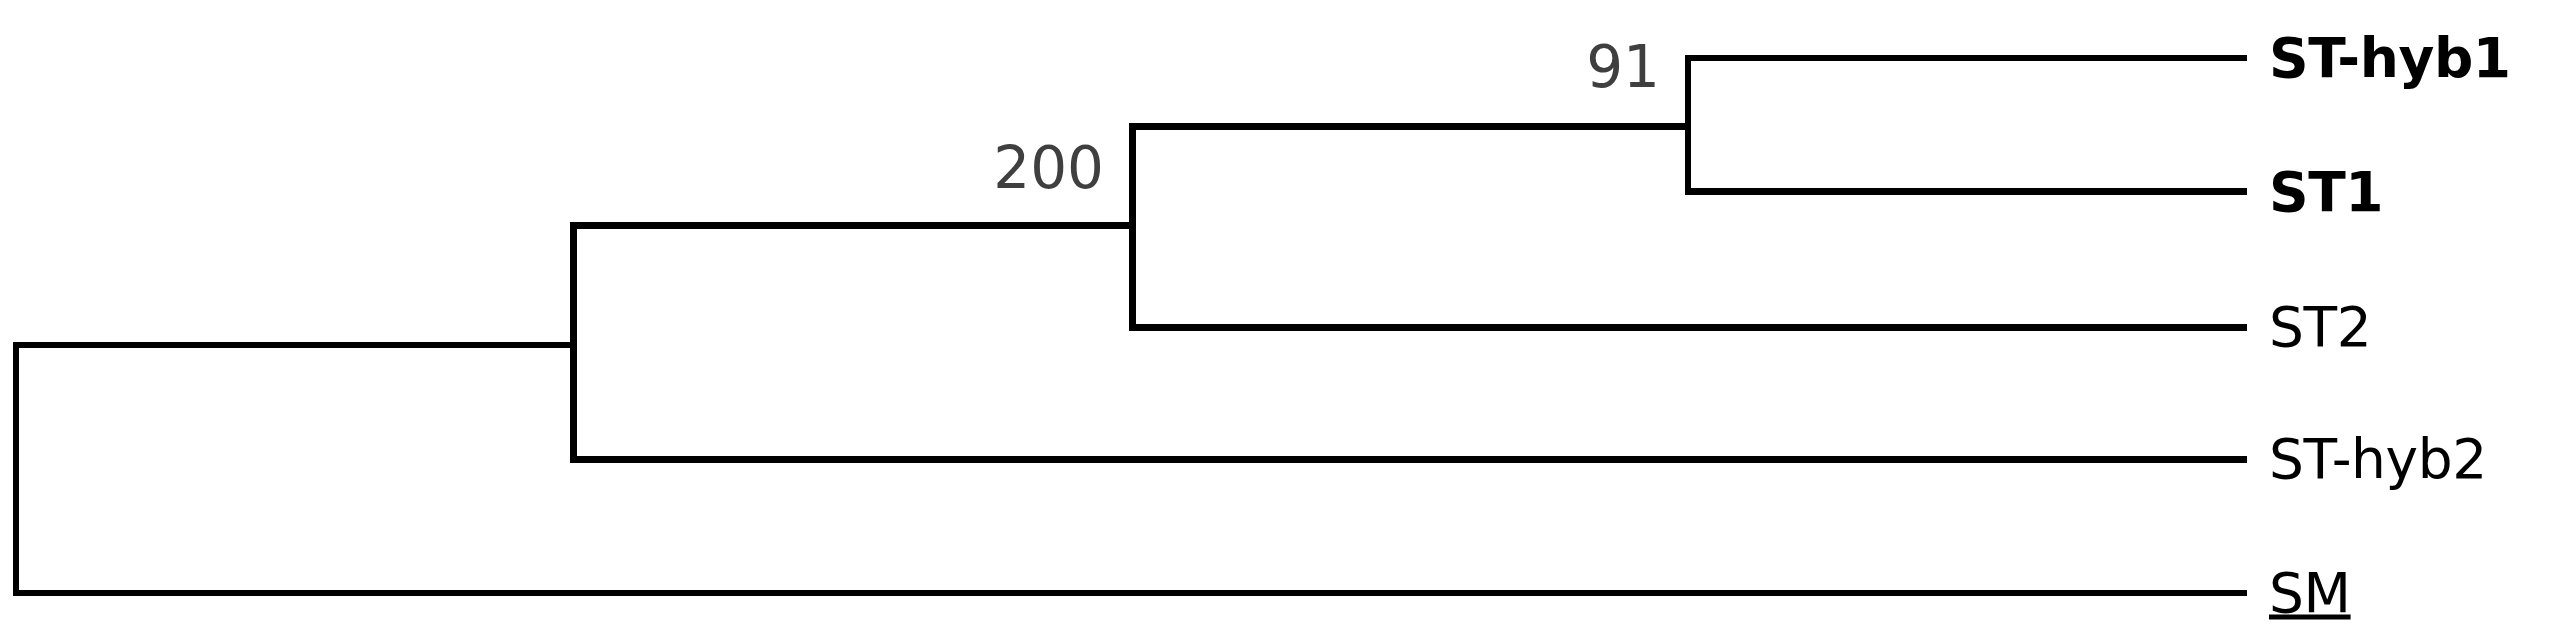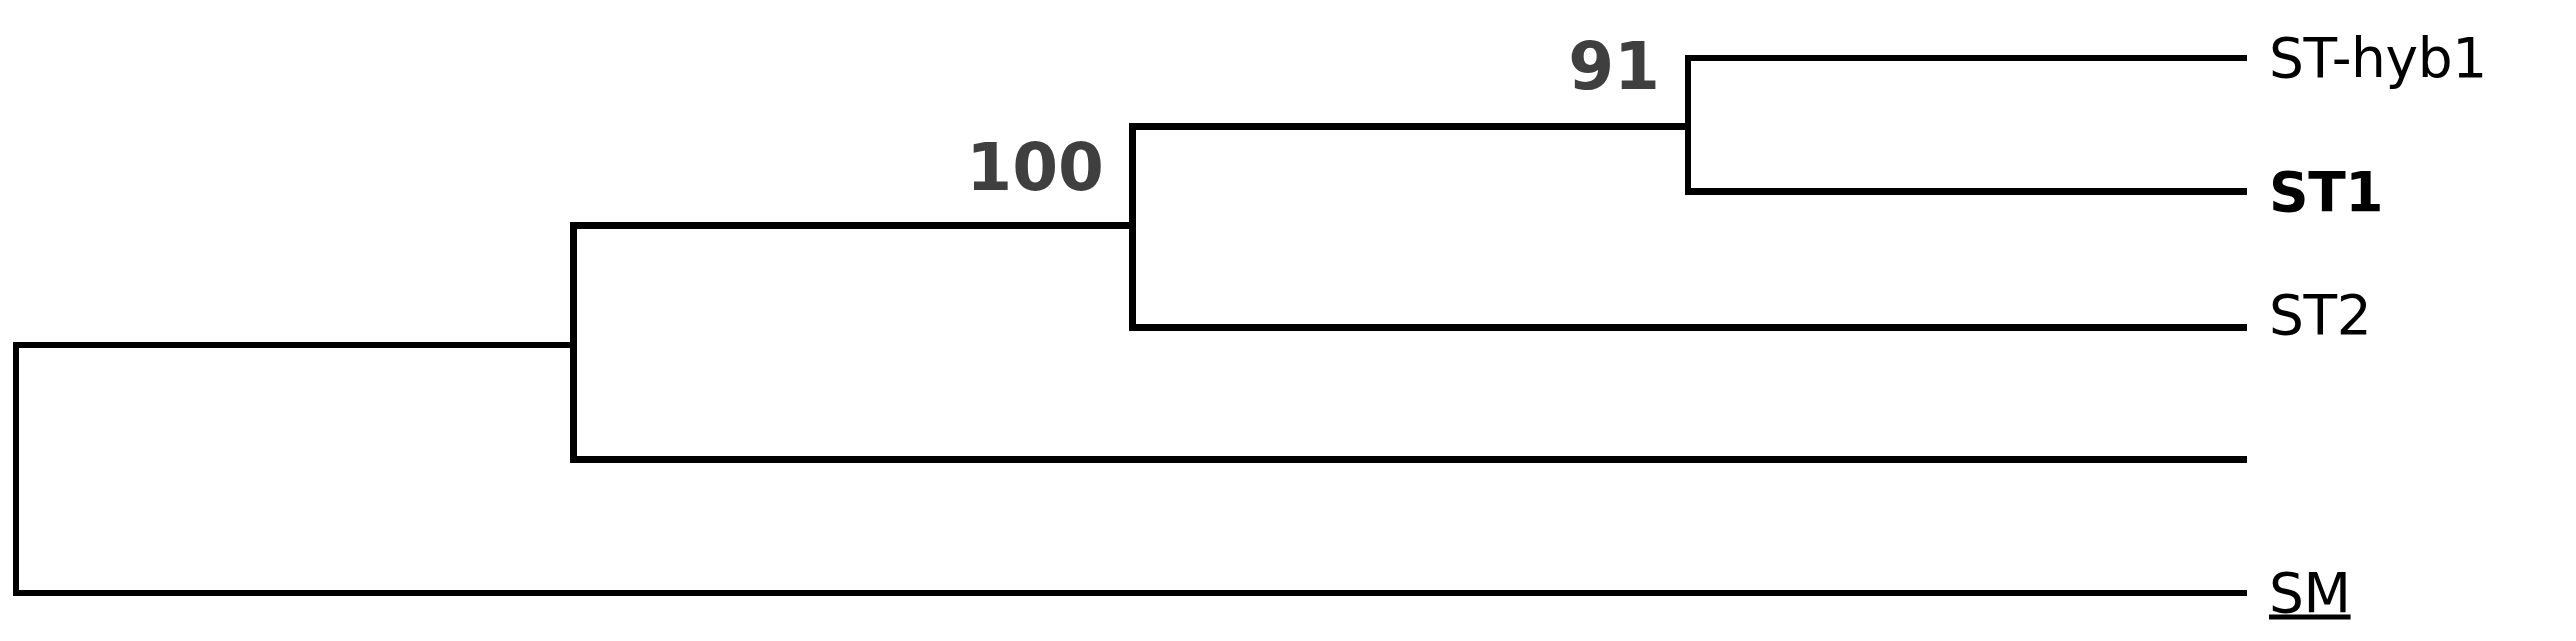--- a/index.html
+++ b/index.html
@@ -42,22 +42,22 @@
     font-weight: 400;
     color: #000000;
     line-height: 1;
     white-space: nowrap;
     transform: translateY(-50%);
     letter-spacing: -0.4px;
   }
   .support-label {
     position: absolute;
     font-family: "DejaVu Sans", "Liberation Sans", sans-serif;
-    font-size: 66px;
-    font-weight: 700;
+    font-size: 58px;
+    font-weight: 400;
     color: #3f3f3f;
     line-height: 1;
     white-space: nowrap;
     transform: translate(-100%, -50%);
     letter-spacing: 0px;
   }
 </style>
 </head>
 <body>
 
@@ -84,27 +84,28 @@
     <path class="branch-line" d="M 1266.5 367 L 2520 367"></path>
 
     <path class="branch-line" d="M 1893 61.5 L 1893 218.5"></path>
 
     <path class="branch-line" d="M 1889.5 65 L 2520 65"></path>
 
     <path class="branch-line" d="M 1889.5 215 L 2520 215"></path>
 
   </svg>
 
-  <div class="tip-label" style="left:2269px; top:58px;">ST-hyb1</div>
+  <div class="tip-label" style="left:2269px; top:58px;font-weight:bold;">ST-hyb1</div>
 
   <div class="tip-label" style="left:2269px; top:192px;font-weight:bold;">ST1</div>
 
-  <div class="tip-label" style="left:2269px; top:315px;">ST2</div>
+  <div class="tip-label" style="left:2269px; top:327px;">ST2</div>
 
+  <div class="tip-label" style="left:2269px; top:459px;">ST-hyb2</div>
 
   <div class="tip-label" style="left:2269px; top:593px;text-decoration:underline;">SM</div>
 
-  <div class="support-label" style="left:1104px; top:168px;">100</div>
+  <div class="support-label" style="left:1104px; top:168px;">200</div>
 
   <div class="support-label" style="left:1660px; top:67px;">91</div>
 
 </div>
 
 
 </body></html>

